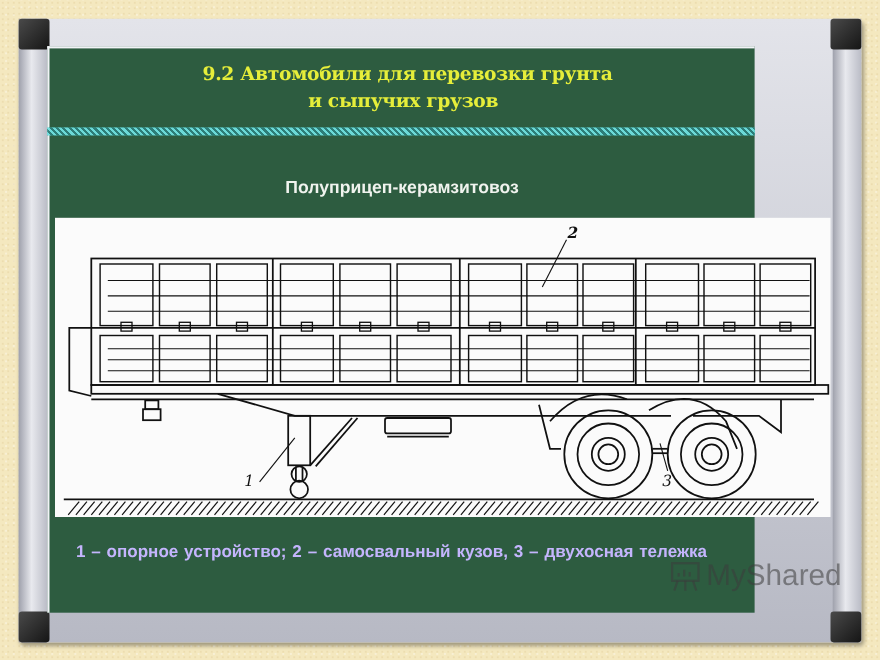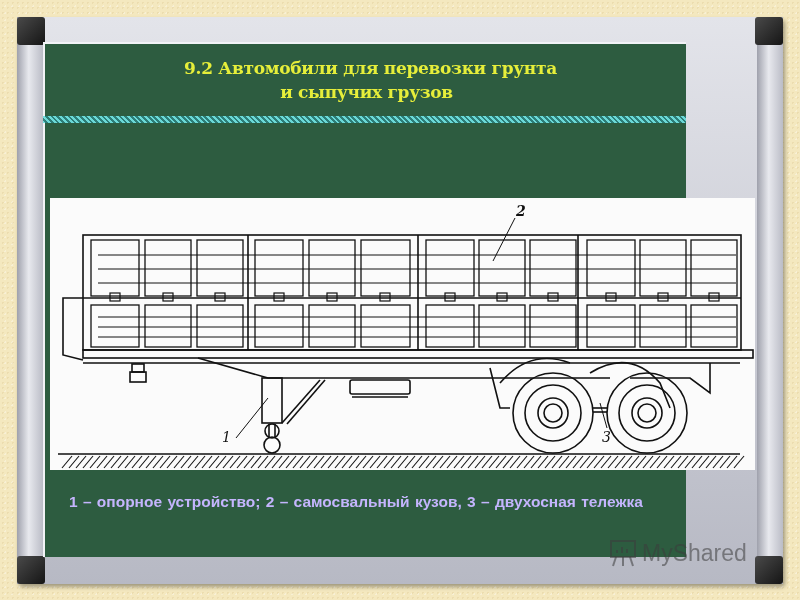--- a/index.html
+++ b/index.html
@@ -67,23 +67,23 @@
       position: absolute; left: 5px; top: 154px; width: 705px; height: 272px;
       background: #fbfbfb;
     }
     .drawing svg { display: block; }
     .caption {
       position: absolute; left: 24px; top: 447px; width: 680px;
       color: #c4b5fd; font-weight: bold; font-size: 15.5px; line-height: 22px;
       word-spacing: 1px;
     }
     .watermark {
-      position: absolute; left: 608px; top: 538px;
+      position: absolute; left: 608px; top: 508px;
       display: flex; align-items: center; gap: 4px;
-      color: rgba(60,60,60,0.55); font-size: 23px;
+      color: rgba(60,60,60,0.55); font-size: 27px;
     }
     .watermark svg { display: block; }
   </style>
 </head>
 <body>
 
 <div class="frame">
   <div class="frame-side-l"></div>
   <div class="frame-side-r"></div>
   <div class="corner tl"></div>
@@ -92,20 +92,21 @@
   <div class="corner br"></div>
 </div>
 
 <div class="board">
   <div class="title">
     <div class="l1">9.2 Автомобили для перевозки грунта</div>
     <div class="l2">и сыпучих грузов</div>
   </div>
   <div class="divider"></div>
 
+  <div class="subtitle">Полуприцеп-керамзитовоз</div>
 
   <div class="drawing">
     <svg width="705" height="272" viewBox="0 0 705 272" xmlns="http://www.w3.org/2000/svg" fill="none" stroke="#111" stroke-width="1.6">
 
       <rect x="33" y="37" width="658" height="115"></rect>
 
       <line x1="198" y1="37" x2="198" y2="152"></line>
       <line x1="368" y1="37" x2="368" y2="152"></line>
       <line x1="528" y1="37" x2="528" y2="152"></line>
 

